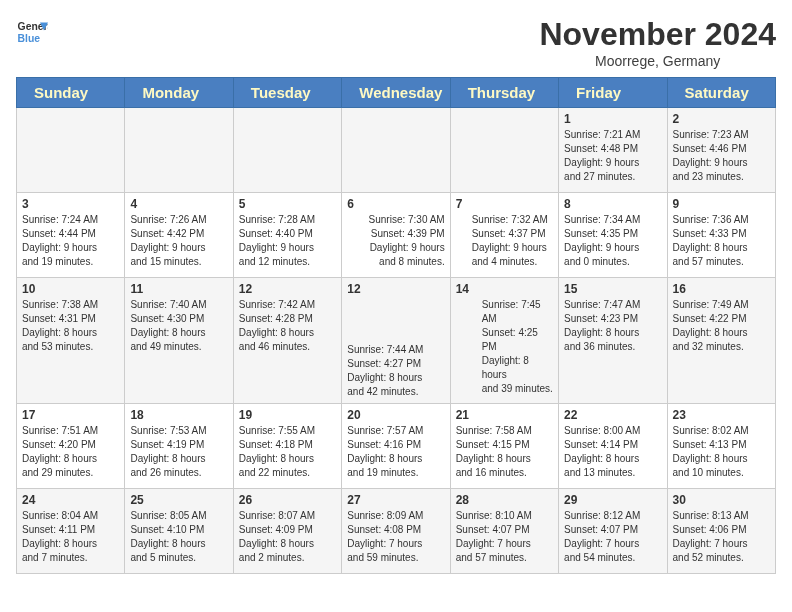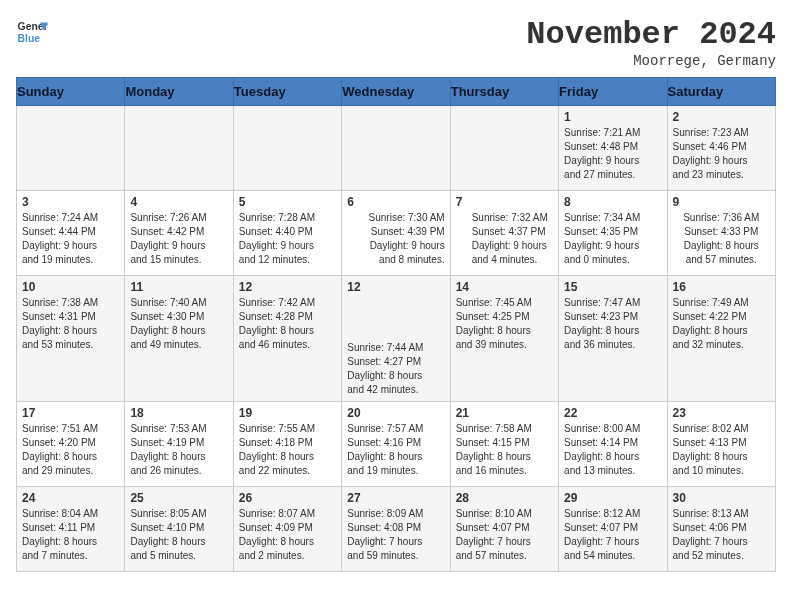--- a/index.html
+++ b/index.html
@@ -19,43 +19,42 @@
     .logo {
       display: flex;
       align-items: center;
       gap: 4px;
     }
     .logo-icon {
       width: 32px;
       height: 32px;
     }
     .title-area {
-      text-align: right;
-      font-family: Liberation Mono, monospace;
+      text-align: center;
     }
     .month-title {
       font-size: 32px;
       font-weight: bold;
       color: #333;
     }
     .subtitle {
       font-size: 14px;
       color: #404040;
     }
     .calendar-table {
       width: 100%;
       border-collapse: collapse;
       table-layout: fixed;
     }
     .calendar-table th {
       background-color: #4a7fc1;
-      color: #0f172a;
-      font-size: 13px;
+      color: #fef9c3;
+      font-size: 15px;
       font-weight: bold;
-      padding: 6px 0;
+      padding: 6px 17px;
       text-align: left;
       border: 1px solid #3a6fa8;
     }
     .calendar-table td {
       border: 1px solid #ccc;
       vertical-align: top;
       padding: 4px 5px;
       font-size: 10.5px;
       color: #333;
       height: 85px;
@@ -171,21 +170,21 @@
         </td>
         <td>
           <span class="day-number">8</span>
           <div class="day-info" style="white-space: pre-line;">Sunrise: 7:34 AM
 Sunset: 4:35 PM
 Daylight: 9 hours
 and 0 minutes.</div>
         </td>
         <td>
           <span class="day-number">9</span>
-          <div class="day-info" style="white-space: pre-line; text-align: center;">Sunrise: 7:36 AM
+          <div class="day-info" style="white-space: pre-line;">Sunrise: 7:36 AM
 Sunset: 4:33 PM
 Daylight: 8 hours
 and 57 minutes.</div>
         </td>
       </tr>
       <tr>
         <td>
           <span class="day-number">10</span>
           <div class="day-info" style="white-space: pre-line;">Sunrise: 7:38 AM
 Sunset: 4:31 PM
@@ -208,21 +207,21 @@
         </td>
         <td>
           <span class="day-number">12</span>
           <div class="day-info" style="white-space: pre-line; margin-top: 47px;">Sunrise: 7:44 AM
 Sunset: 4:27 PM
 Daylight: 8 hours
 and 42 minutes.</div>
         </td>
         <td>
           <span class="day-number">14</span>
-          <div class="day-info" style="white-space: pre-line;">Sunrise: 7:45 AM
+          <div class="day-info" style="white-space: pre-line; margin-left: 26px;">Sunrise: 7:45 AM
 Sunset: 4:25 PM
 Daylight: 8 hours
 and 39 minutes.</div>
         </td>
         <td>
           <span class="day-number">15</span>
           <div class="day-info" style="white-space: pre-line;">Sunrise: 7:47 AM
 Sunset: 4:23 PM
 Daylight: 8 hours
 and 36 minutes.</div>

